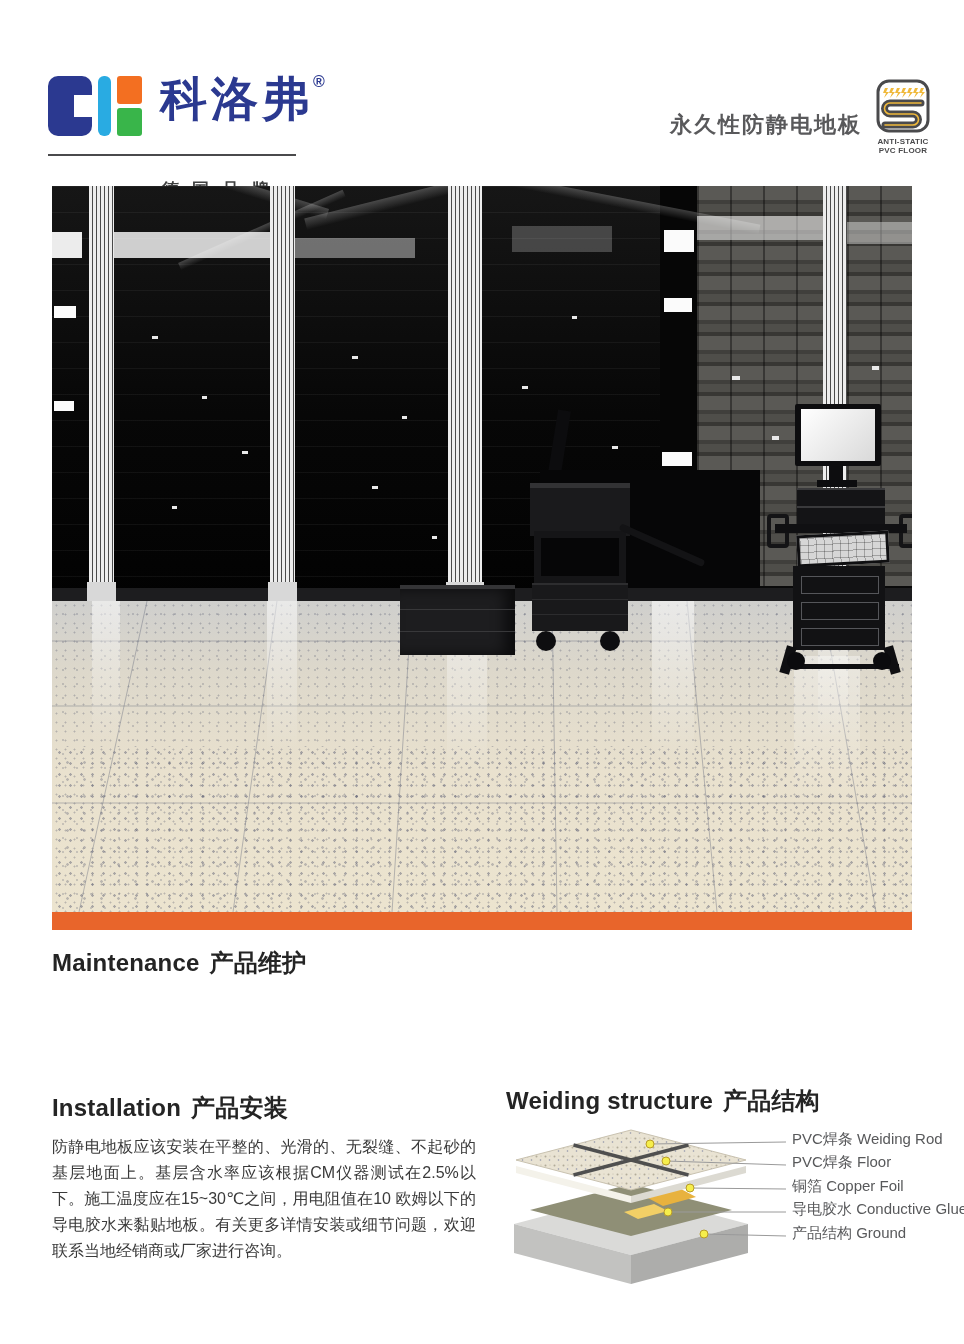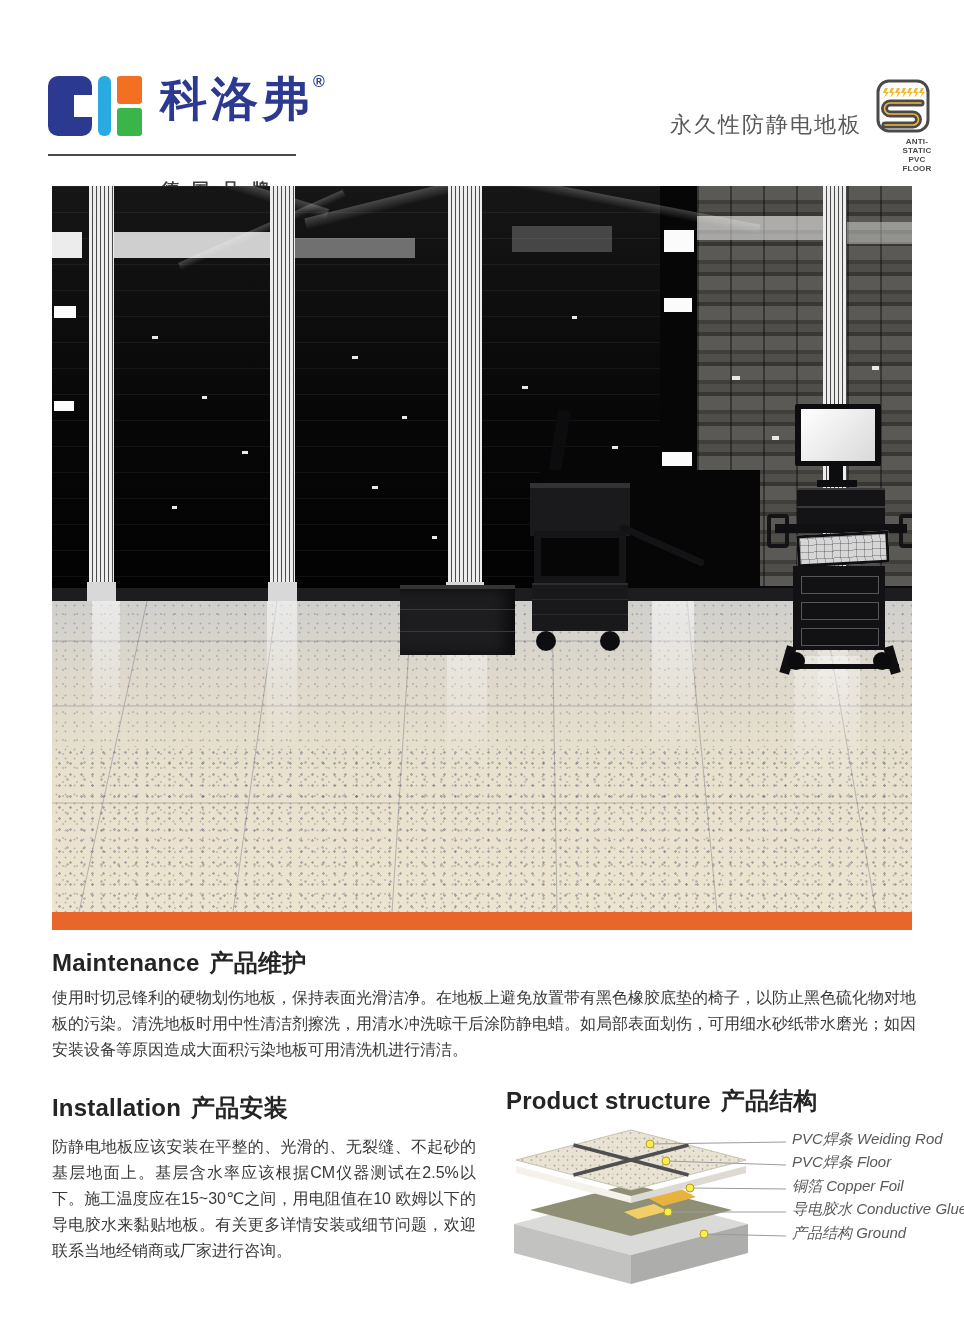--- a/index.html
+++ b/index.html
@@ -13,25 +13,25 @@
   .lm-c-notch{position:absolute;left:26px;top:19px;width:18px;height:22px;background:#fff;}
   .lm-bar{position:absolute;left:50px;top:0;width:13px;height:60px;background:#29ABE2;border-radius:6px;}
   .lm-orange{position:absolute;left:69px;top:0;width:25px;height:28px;background:#F36F21;border-radius:3px;}
   .lm-green{position:absolute;left:69px;top:32px;width:25px;height:28px;background:#39B54A;border-radius:3px;}
   .brand-name{left:160px;top:68px;font-size:47px;font-weight:bold;color:#2B3990;letter-spacing:4px;}
   .brand-reg{font-size:16px;vertical-align:28px;letter-spacing:0;}
   .logo-rule{left:48px;top:154px;width:248px;height:2px;background:#4A4A4C;}
   .tagline{left:162px;top:162px;font-size:17px;color:#3F4040;letter-spacing:13px;font-weight:bold;margin-top:16px;}
 
   .page-title{top:80px;right:102px;left:300px;text-align:right;font-size:25px;font-weight:bold;color:#4D4D4F;letter-spacing:.5px;}
-  .page-subtitle{top:110px;right:102px;left:292px;text-align:right;font-size:22px;font-weight:normal;color:#59595B;letter-spacing:2px;}
+  .page-subtitle{top:110px;right:102px;left:292px;text-align:right;font-size:22px;font-weight:bold;color:#59595B;letter-spacing:2px;}
 
   .badge{left:872px;top:78px;width:62px;height:78px;text-align:center;}
   .badge svg{display:block;margin:0 auto;}
-  .badge-caption{font-size:8px;font-weight:bold;color:#4A4A4C;line-height:9px;margin-top:3px;letter-spacing:.2px;margin-left:28px;}
+  .badge-caption{font-size:8px;font-weight:bold;color:#4A4A4C;line-height:9px;margin-top:3px;letter-spacing:.2px;}
 
   
   .photo{left:52px;top:186px;width:860px;height:726px;background:#0b0b0b;overflow:hidden;}
   .wall{position:absolute;left:0;top:0;width:860px;height:415px;background:#0a0a0a;overflow:hidden;}
   .glass{position:absolute;top:0;height:415px;
      background-image:repeating-linear-gradient(180deg,rgba(255,255,255,0.05) 0 1px,transparent 1px 26px),
        linear-gradient(180deg,#161616,#070707 55%,#020202);}
   .pillar{position:absolute;top:0;height:400px;
      background:repeating-linear-gradient(90deg,#ededed 0 3px,#4a4a4a 3px 4px);}
   .pillar-base{position:absolute;top:396px;height:19px;background:#d8d8d8;}
@@ -98,21 +98,21 @@
   
   .h2{font-size:24px;font-weight:bold;color:#242424;letter-spacing:.2px;}
   .h2 .zh{margin-left:10px;}
   .body-text{font-size:16px;line-height:26px;color:#3a3a3a;text-align:justify;}
   .maint-h{left:52px;top:947px;}
   .maint-b{left:52px;top:985px;width:864px;}
   .inst-h{left:52px;top:1092px;}
   .inst-b{left:52px;top:1134px;width:424px;}
   .struct-h{left:506px;top:1085px;}
   .struct-svg{left:498px;top:1118px;}
-  .struct-labels{left:792px;top:1130px;width:170px;font-style:italic;}
+  .struct-labels{left:792px;top:1130px;width:170px;}
   .struct-labels div{height:23.4px;font-size:15px;color:#58595B;white-space:nowrap;}
 </style>
 </head>
 <body>
 
 <div class="page">
 
   <div class="abs logo-mark">
     <div class="lm-c"></div>
     <div class="lm-c-notch"></div>
@@ -269,29 +269,28 @@
       <div class="wheel" style="left:20px;"></div>
       <div class="wheel" style="left:106px;"></div>
     </div>
   </div>
 
   <div class="abs accent-bar" style="background:#E8652B;"></div>
 
   <div class="abs h2 maint-h">
     <span>Maintenance</span><span class="zh">产品维护</span>
   </div>
-  <div class="abs body-text maint-b">使用时切忌锋利的硬物划伤地板，保持表面光滑洁净。在地板上避免放置带有黑色橡胶底垫的椅子，以防止黑色硫化物对地板的污染。清洗地板时用中性清洁剂擦洗，用清水冲洗晾干后涂防静电蜡。如局部表面划伤，可用细水砂纸带水磨光；如因安装设备等原因造成大面积污染地板可用清洗机进行清洁。</div>
 
   <div class="abs h2 inst-h">
     <span>Installation</span><span class="zh">产品安装</span>
   </div>
   <div class="abs body-text inst-b">防静电地板应该安装在平整的、光滑的、无裂缝、不起砂的基层地面上。基层含水率应该根据CM仪器测试在2.5%以下。施工温度应在15~30℃之间，用电阻值在10 欧姆以下的导电胶水来黏贴地板。有关更多详情安装或细节问题，欢迎联系当地经销商或厂家进行咨询。</div>
 
   <div class="abs h2 struct-h">
-    <span>Product structure</span><span class="zh">产品结构</span>
+    <span>Weiding structure</span><span class="zh">产品结构</span>
   </div>
 
   <svg class="abs struct-svg" width="290" height="175" viewBox="0 0 290 175">
     <defs>
       <pattern id="speckle" width="9" height="9" patternUnits="userSpaceOnUse">
         <rect width="9" height="9" fill="#e9e3d3"></rect>
         <circle cx="2.5" cy="2.5" r="1" fill="#b2ab99"></circle>
         <circle cx="6.5" cy="6" r="0.8" fill="#8f94a8"></circle>
         <circle cx="7" cy="2" r="0.6" fill="#c4bda9"></circle>
       </pattern>

